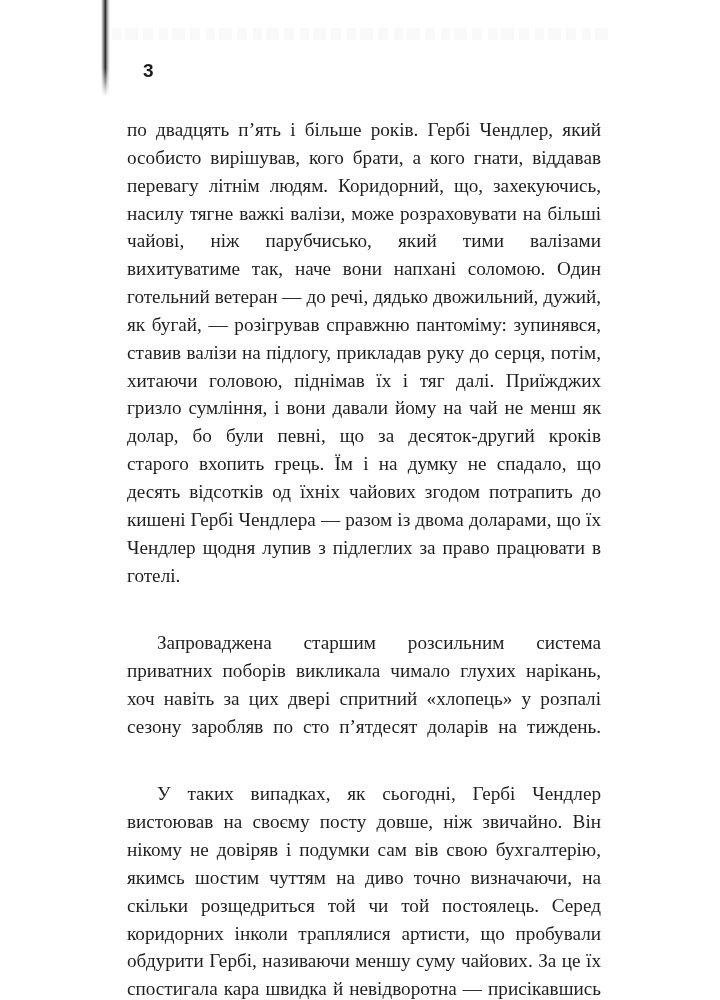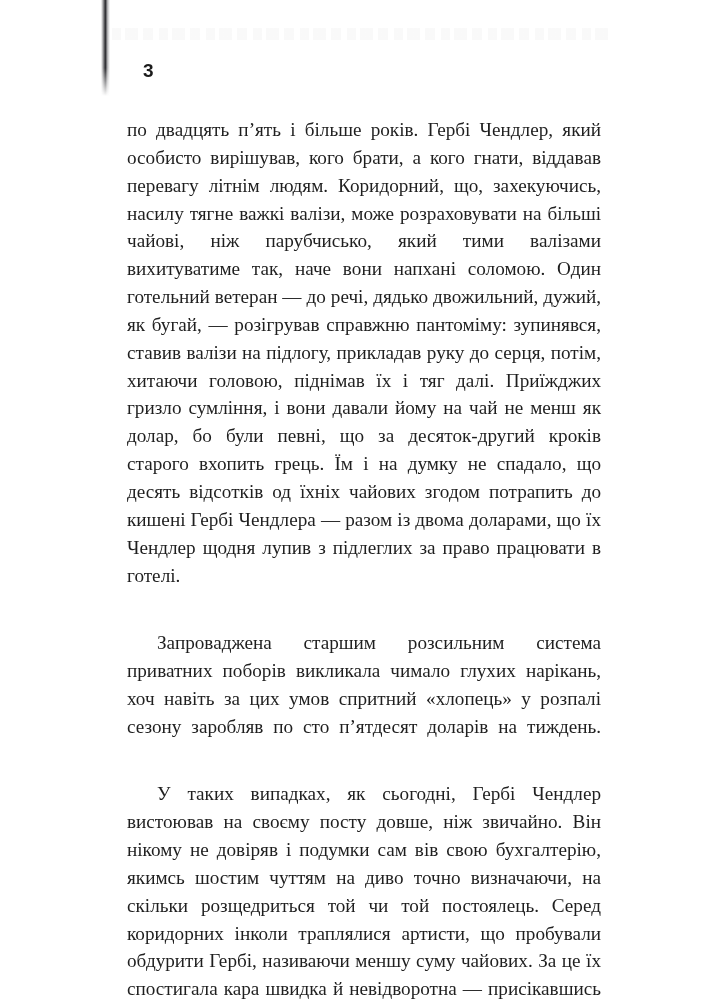--- a/index.html
+++ b/index.html
@@ -115,17 +115,17 @@
 <div id="page">
 
   <div id="binding-shadow"></div>
 
   <div id="bleed-through"></div>
 
   <div id="page-number">3</div>
 
   <div id="body-text">
     <p class="cont">по двадцять п’ять і більше років. Гербі Чендлер, який особисто вирішував, кого брати, а кого гнати, віддавав перевагу літнім людям. Коридорний, що, захекуючись, насилу тягне важкі валізи, може розраховувати на більші чайові, ніж парубчисько, який тими валізами вихитуватиме так, наче вони напхані соломою. Один готельний ветеран — до речі, дядько двожильний, дужий, як бугай, — розігрував справжню пантоміму: зупинявся, ставив валізи на підлогу, прикладав руку до серця, потім, хитаючи головою, піднімав їх і тяг далі. Приїжджих гризло сумління, і вони давали йому на чай не менш як долар, бо були певні, що за десяток-другий кроків старого вхопить грець. Їм і на думку не спадало, що десять відсотків од їхніх чайових згодом потрапить до кишені Гербі Чендлера — разом із двома доларами, що їх Чендлер щодня лупив з підлеглих за право працювати в готелі.</p>
-    <p>Запроваджена старшим розсильним система приватних поборів викликала чимало глухих нарікань, хоч навіть за цих умов спритний «хлопець» у розпалі сезону заробляв по сто п’ятдесят доларів на тиждень.</p>
+    <p>Запроваджена старшим розсильним система приватних поборів викликала чимало глухих нарікань, хоч навіть за цих двері спритний «хлопець» у розпалі сезону заробляв по сто п’ятдесят доларів на тиждень.</p>
     <p>У таких випадках, як сьогодні, Гербі Чендлер вистоював на своєму посту довше, ніж звичайно. Він нікому не довіряв і подумки сам вів свою бухгалтерію, якимсь шостим чуттям на диво точно визначаючи, на скільки розщедриться той чи той постоялець. Серед коридорних інколи траплялися артисти, що пробували обдурити Гербі, називаючи меншу суму чайових. За це їх спостигала кара швидка й невідворотна — присікавшись до якої-небудь дрібниці, Чендлер на місяць виставляв їх за двері, і це, як правило, приборкувало найзапекліших порушників заведеного порядку. Утім, сьогодні Чендлер затримався в готелі з іще однієї причини, саме ця причина дедалі більше непокоїла його після телефонної розмови з Пітером Мак-Дермоттом.</p>
   </div>
 
 </div>
 
 </body></html>

